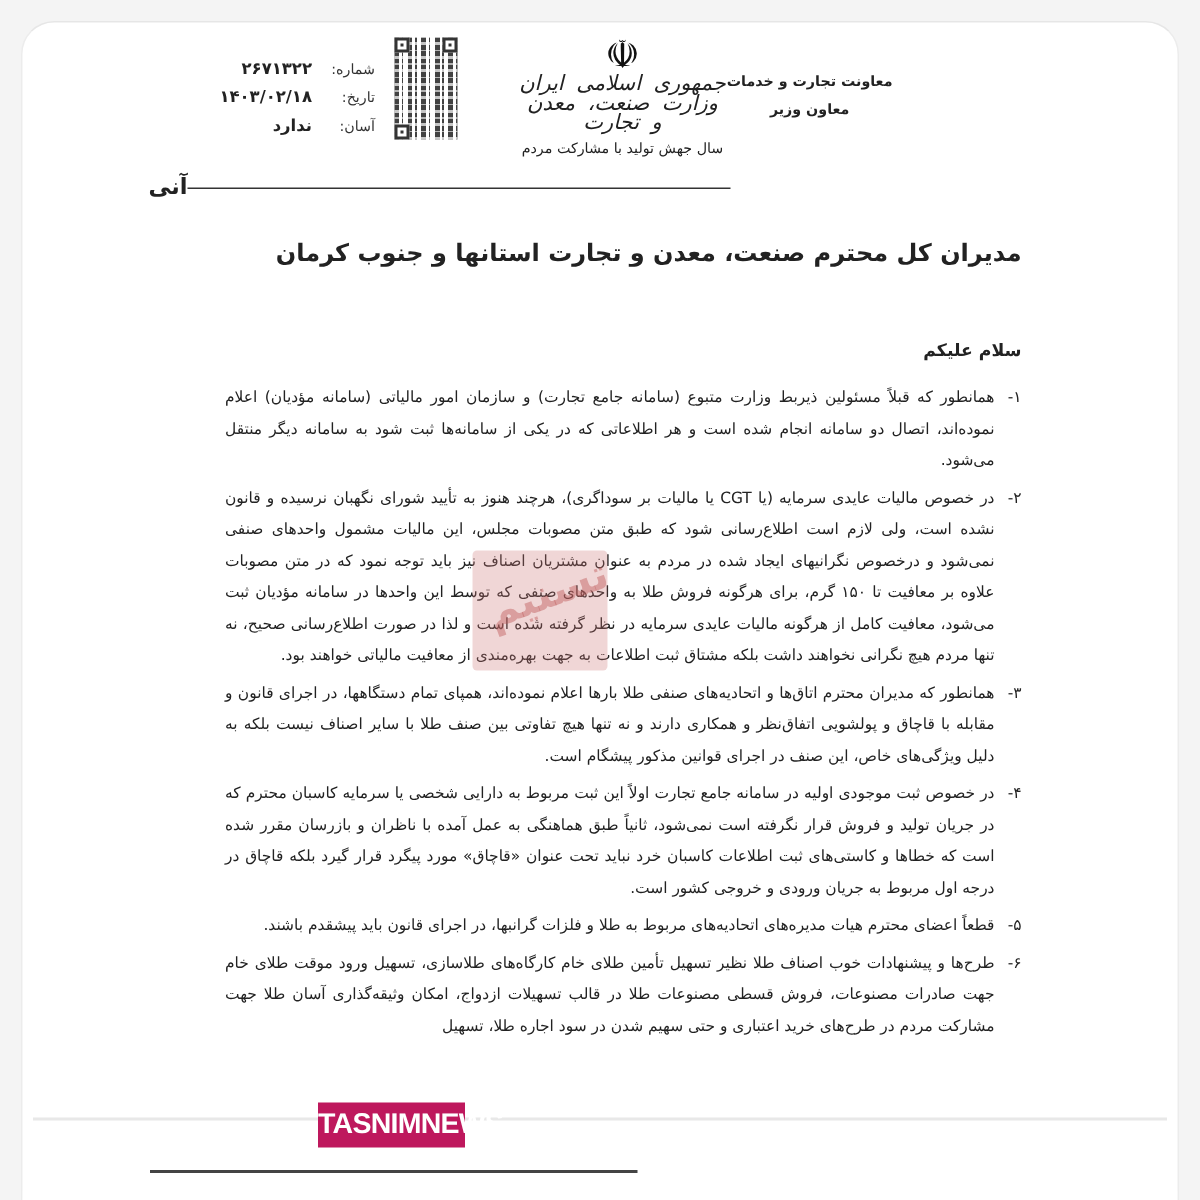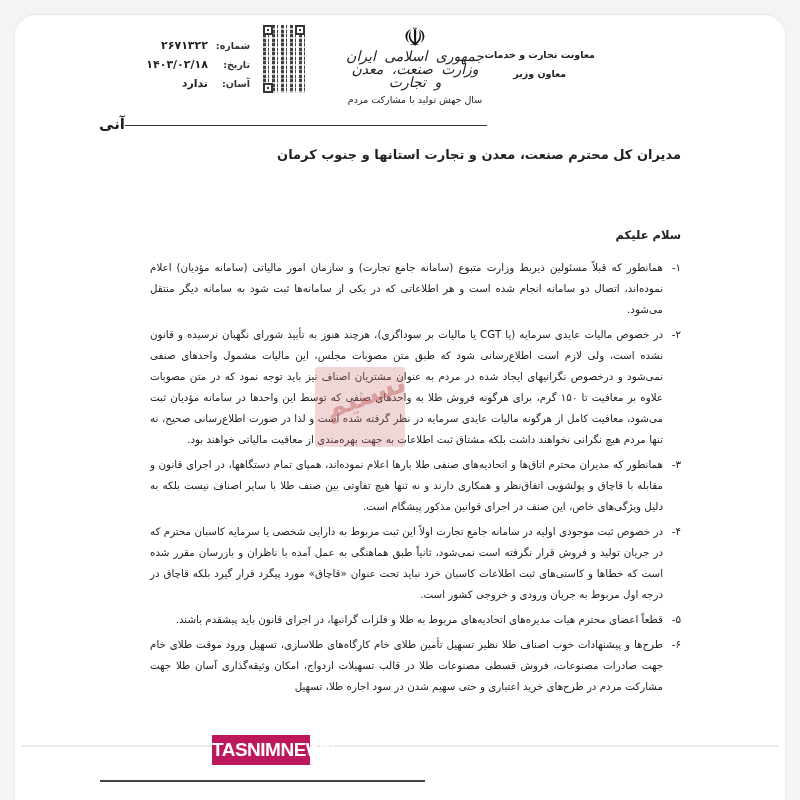--- a/index.html
+++ b/index.html
@@ -6,41 +6,41 @@
   html, body { width: 800px; height: 800px; overflow: hidden; background: #f4f4f4; }
   body { font-family: "DejaVu Sans", sans-serif; color: #222; position: relative; }
   .page {
     position: absolute; left: 14px; top: 14px; width: 772px; height: 800px;
     background: #fff; border-radius: 22px 22px 0 0;
     border-top: 1px solid #e6e6e6; border-left: 1px solid #ececec; border-right: 1px solid #ececec;
   }
   .hdr { position: absolute; top: 0; left: 0; right: 0; height: 100px; }
   .meta { position: absolute; left: 85px; top: 24px; width: 150px; direction: rtl; font-size: 10px; }
   .meta .row { display: flex; align-items: baseline; height: 19px; }
-  .meta .lbl { color: #333; font-size: 9.5px; width: 42px; font-weight: bold; }
+  .meta .lbl { color: #333; font-size: 9.5px; width: 42px; }
   .meta .val { font-weight: bold; font-size: 11px; }
   .qr { position: absolute; left: 248px; top: 10px; width: 42px; height: 68px;
         background:
           repeating-linear-gradient(90deg, #222 0 3px, #fff 3px 5px, #222 5px 6px, #fff 6px 9px),
           #fff;
         opacity: .85; }
   .qr::before { content:""; position:absolute; inset:0;
         background: repeating-linear-gradient(0deg, rgba(255,255,255,.7) 0 2px, transparent 2px 5px, rgba(255,255,255,.6) 5px 6px, transparent 6px 9px); }
   .qr .c { position:absolute; width:10px; height:10px; border:2px solid #111; background:#fff; }
   .qr .c::after{ content:""; position:absolute; left:2px; top:2px; width:2px; height:2px; background:#111; }
   .emblem { position: absolute; left: 330px; top: 8px; width: 140px; text-align: center; direction: rtl; }
   .emblem .logo { font-size: 26px; line-height: 28px; color: #111; }
   .emblem .l1, .emblem .l2 { font-family: Liberation Mono, monospace; font-style: italic; font-size: 14px; line-height: 13px; }
   .emblem .l3 { font-size: 9.5px; line-height: 15px; margin-top: 2px; }
   .dept { position: absolute; right: 190px; top: 30px; direction: rtl; text-align: center; font-size: 9.5px; font-weight: bold; line-height: 19px; }
   .urgent-line { position: absolute; left: 110px; top: 110px; width: 362px; height: 1px; background: #333; }
   .urgent { position: absolute; left: 84px; top: 100px; font-size: 15px; font-weight: bold; direction: rtl; }
   .body { position: absolute; left: 95px; right: 104px; top: 125px; direction: rtl; text-align: justify; font-size: 10.3px; line-height: 21px; }
-  .addressee { font-weight: bold; font-size: 13px; margin-top: 4px; }
-  .salam { font-weight: bold; font-size: 11.5px; margin-top: 60px; }
+  .addressee { font-weight: bold; font-size: 16px; margin-top: 18px; }
+  .salam { font-weight: bold; font-size: 11.5px; margin-top: 44px; }
   .intro { text-indent: 14px; }
   .intro b { font-size: 11.5px; }
   .items { margin-top: 11px; }
   .item { display: flex; margin-bottom: 4px; }
   .item .num { width: 18px; flex: 0 0 18px; }
   .item .txt { flex: 1; text-align: justify; margin-left: 40px; }
   .wm { position: absolute; left: 300px; top: 352px; width: 90px; height: 80px; background: rgba(205,120,120,.30); border-radius: 3px; }
   .wm::after { content: "تسنیم"; position: absolute; left: 8px; top: 12px; font-size: 28px; color: rgba(190,90,90,.45); font-weight: bold; transform: rotate(-20deg); }
   .footer-line { position: absolute; left: 22px; right: 22px; top: 745px; height: 2px; background: #e8e8e8; }
   .footer-line2 { position: absolute; left: 100px; width: 325px; top: 780px; height: 2px; background: #444; }

